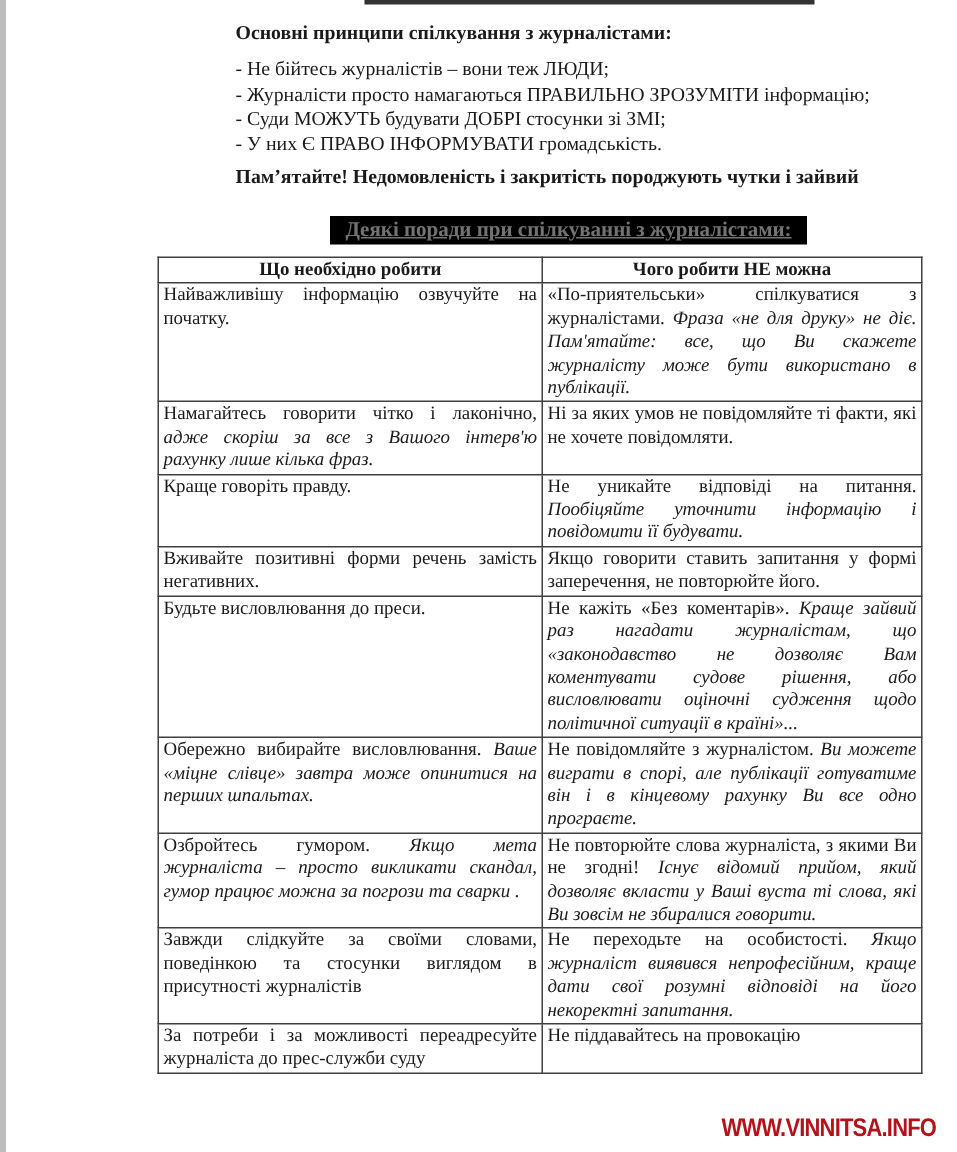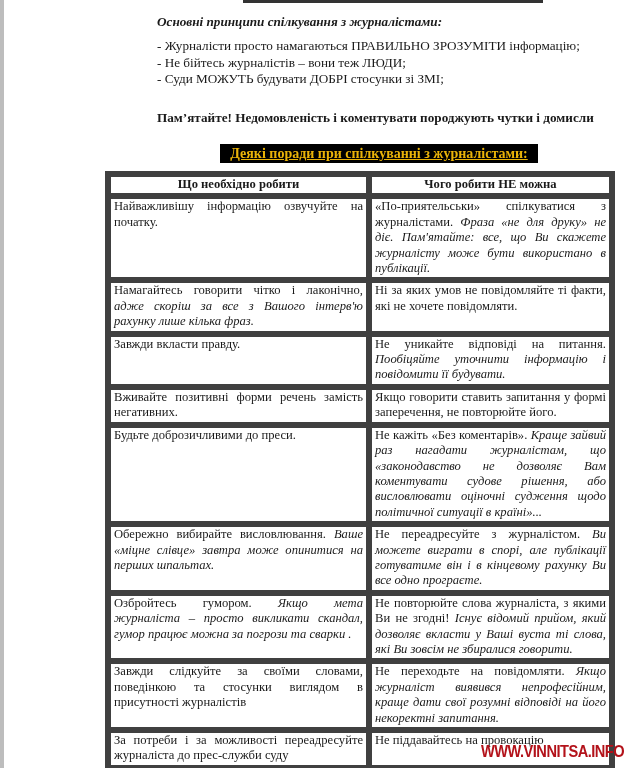--- a/index.html
+++ b/index.html
@@ -2,101 +2,102 @@
 <html><head>
 <meta charset="utf-8">
 <style>
   html, body { margin: 0; padding: 0; }
   body {
     width: 638px; height: 768px; overflow: hidden; position: relative;
     background: #ffffff; font-family: "Liberation Serif", serif; color: #1a1a1a;
   }
   .left-border { position: absolute; left: 0; top: 0; width: 4px; height: 768px; background: #bdbdbd; }
   .top-cut { position: absolute; left: 243px; top: 0; width: 300px; height: 3px; background: #333; }
-  .intro-title { position: absolute; left: 157px; top: 14px; font-weight: bold; font-size: 13.2px; font-style: italic; }
+  .intro-title { position: absolute; left: 157px; top: 14px; font-weight: bold; font-size: 13.2px; }
   .bullets { position: absolute; left: 157px; top: 38px; font-size: 13.2px; line-height: 16.5px; }
   .bullets div { white-space: nowrap; }
   .remember { position: absolute; left: 157px; top: 110px; font-weight: bold; font-size: 13.2px; white-space: nowrap; }
   .tips-title {
     position: absolute; left: 220px; top: 144px; height: 19px; width: 318px;
-    background: #000; color: #eab308; font-weight: bold; font-size: 14px; line-height: 19px;
+    background: #000; color: #737373; font-weight: bold; font-size: 14px; line-height: 19px;
     text-align: center; text-decoration: underline; white-space: nowrap;
   }
   table.tips {
     position: absolute; left: 105px; top: 171px; width: 510px;
     border-collapse: collapse; font-size: 12.6px; line-height: 15.4px;
   }
   table.tips td, table.tips th {
-    border: 6px solid #404040; vertical-align: top; padding: 0 3px 1px 3px; text-align: justify;
+    border: 1px solid #404040; vertical-align: top; padding: 0 3px 1px 3px; text-align: justify;
   }
   table.tips th { font-weight: bold; text-align: center; font-size: 12.6px; }
   table.tips td.c1 { width: 249px; }
   .it { font-style: italic; }
   .watermark {
     position: absolute; left: 481px; top: 742px;
     font-family: "Liberation Sans", sans-serif; font-weight: bold; font-size: 17px;
     color: #b3121a; letter-spacing: -0.6px; transform: scaleX(0.86); transform-origin: left;
     white-space: nowrap;
   }
 </style>
 </head>
 <body>
 
 <div class="left-border"></div>
 <div class="top-cut"></div>
 
 <div class="intro-title">Основні принципи спілкування з журналістами:</div>
 <div class="bullets">
+  <div>- Не бійтесь журналістів – вони теж ЛЮДИ;</div>
   <div>- Журналісти просто намагаються ПРАВИЛЬНО ЗРОЗУМІТИ інформацію;</div>
-  <div>- Не бійтесь журналістів – вони теж ЛЮДИ;</div>
   <div>- Суди МОЖУТЬ будувати ДОБРІ стосунки зі ЗМІ;</div>
+  <div>- У них Є ПРАВО ІНФОРМУВАТИ громадськість.</div>
 </div>
-<div class="remember">Пам’ятайте!  Недомовленість і коментувати породжують чутки і домисли</div>
+<div class="remember">Пам’ятайте!  Недомовленість і закритість породжують чутки і зайвий</div>
 
 <div class="tips-title">Деякі поради при спілкуванні з журналістами:</div>
 
 <table class="tips">
   <thead>
     <tr>
       <th>Що необхідно робити</th>
       <th>Чого робити НЕ можна</th>
     </tr>
   </thead>
   <tbody id="tips-body">
       <tr>
         <td class="c1"><span>Найважливішу інформацію озвучуйте на початку.</span></td>
         <td class="c2"><span>«По-приятельськи» спілкуватися з журналістами.</span> <span class="it">Фраза «не для друку» не діє. Пам'ятайте: все, що Ви скажете журналісту може бути використано в публікації.</span></td>
       </tr>
       <tr>
         <td class="c1"><span>Намагайтесь говорити чітко і лаконічно,</span> <span class="it">адже скоріш за все з Вашого інтерв'ю рахунку лише кілька фраз.</span></td>
         <td class="c2"><span>Ні за яких умов не повідомляйте ті факти, які не хочете повідомляти.</span></td>
       </tr>
       <tr>
-        <td class="c1"><span>Завжди вкласти правду.</span></td>
+        <td class="c1"><span>Краще говоріть правду.</span></td>
         <td class="c2"><span>Не уникайте відповіді на питання.</span> <span class="it">Пообіцяйте уточнити інформацію і повідомити її будувати.</span></td>
       </tr>
       <tr>
         <td class="c1"><span>Вживайте позитивні форми речень замість негативних.</span></td>
         <td class="c2"><span>Якщо говорити ставить запитання у формі заперечення, не повторюйте його.</span></td>
       </tr>
       <tr>
-        <td class="c1"><span>Будьте доброзичливими до преси.</span></td>
+        <td class="c1"><span>Будьте висловлювання до преси.</span></td>
         <td class="c2"><span>Не кажіть «Без коментарів».</span> <span class="it">Краще зайвий раз нагадати журналістам, що «законодавство не дозволяє Вам коментувати судове рішення, або висловлювати оціночні судження щодо політичної ситуації в країні»...</span></td>
       </tr>
       <tr>
         <td class="c1"><span>Обережно вибирайте висловлювання.</span> <span class="it">Ваше «міцне слівце» завтра може опинитися на перших шпальтах.</span></td>
-        <td class="c2"><span>Не переадресуйте з журналістом.</span> <span class="it">Ви можете виграти в спорі, але публікації готуватиме він і в кінцевому рахунку Ви все одно програєте.</span></td>
+        <td class="c2"><span>Не повідомляйте з журналістом.</span> <span class="it">Ви можете виграти в спорі, але публікації готуватиме він і в кінцевому рахунку Ви все одно програєте.</span></td>
       </tr>
       <tr>
         <td class="c1"><span>Озбройтесь гумором.</span> <span class="it">Якщо мета журналіста – просто викликати скандал, гумор працює можна за погрози та сварки .</span></td>
         <td class="c2"><span>Не повторюйте слова журналіста, з якими Ви не згодні!</span> <span class="it">Існує відомий прийом, який дозволяє вкласти у Ваші вуста ті слова, які Ви зовсім не збиралися говорити.</span></td>
       </tr>
       <tr>
         <td class="c1"><span>Завжди слідкуйте за своїми словами, поведінкою та стосунки виглядом в присутності журналістів</span></td>
-        <td class="c2"><span>Не переходьте на повідомляти.</span> <span class="it">Якщо журналіст виявився непрофесійним, краще дати свої розумні відповіді на його некоректні запитання.</span></td>
+        <td class="c2"><span>Не переходьте на особистості.</span> <span class="it">Якщо журналіст виявився непрофесійним, краще дати свої розумні відповіді на його некоректні запитання.</span></td>
       </tr>
       <tr>
         <td class="c1"><span>За потреби і за можливості переадресуйте журналіста до прес-служби суду</span></td>
         <td class="c2"><span>Не піддавайтесь на провокацію</span></td>
       </tr>
     </tbody>
 </table>
 
 <div class="watermark" style="color: rgb(179, 18, 26);">WWW.VINNITSA.INFO</div>
 

